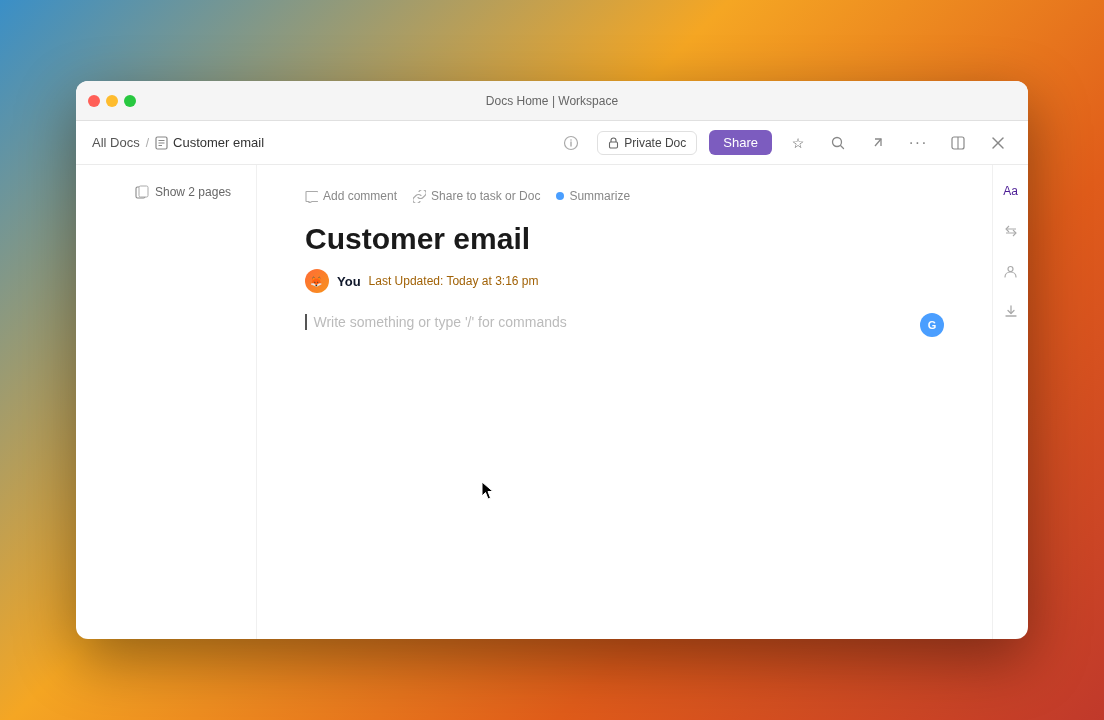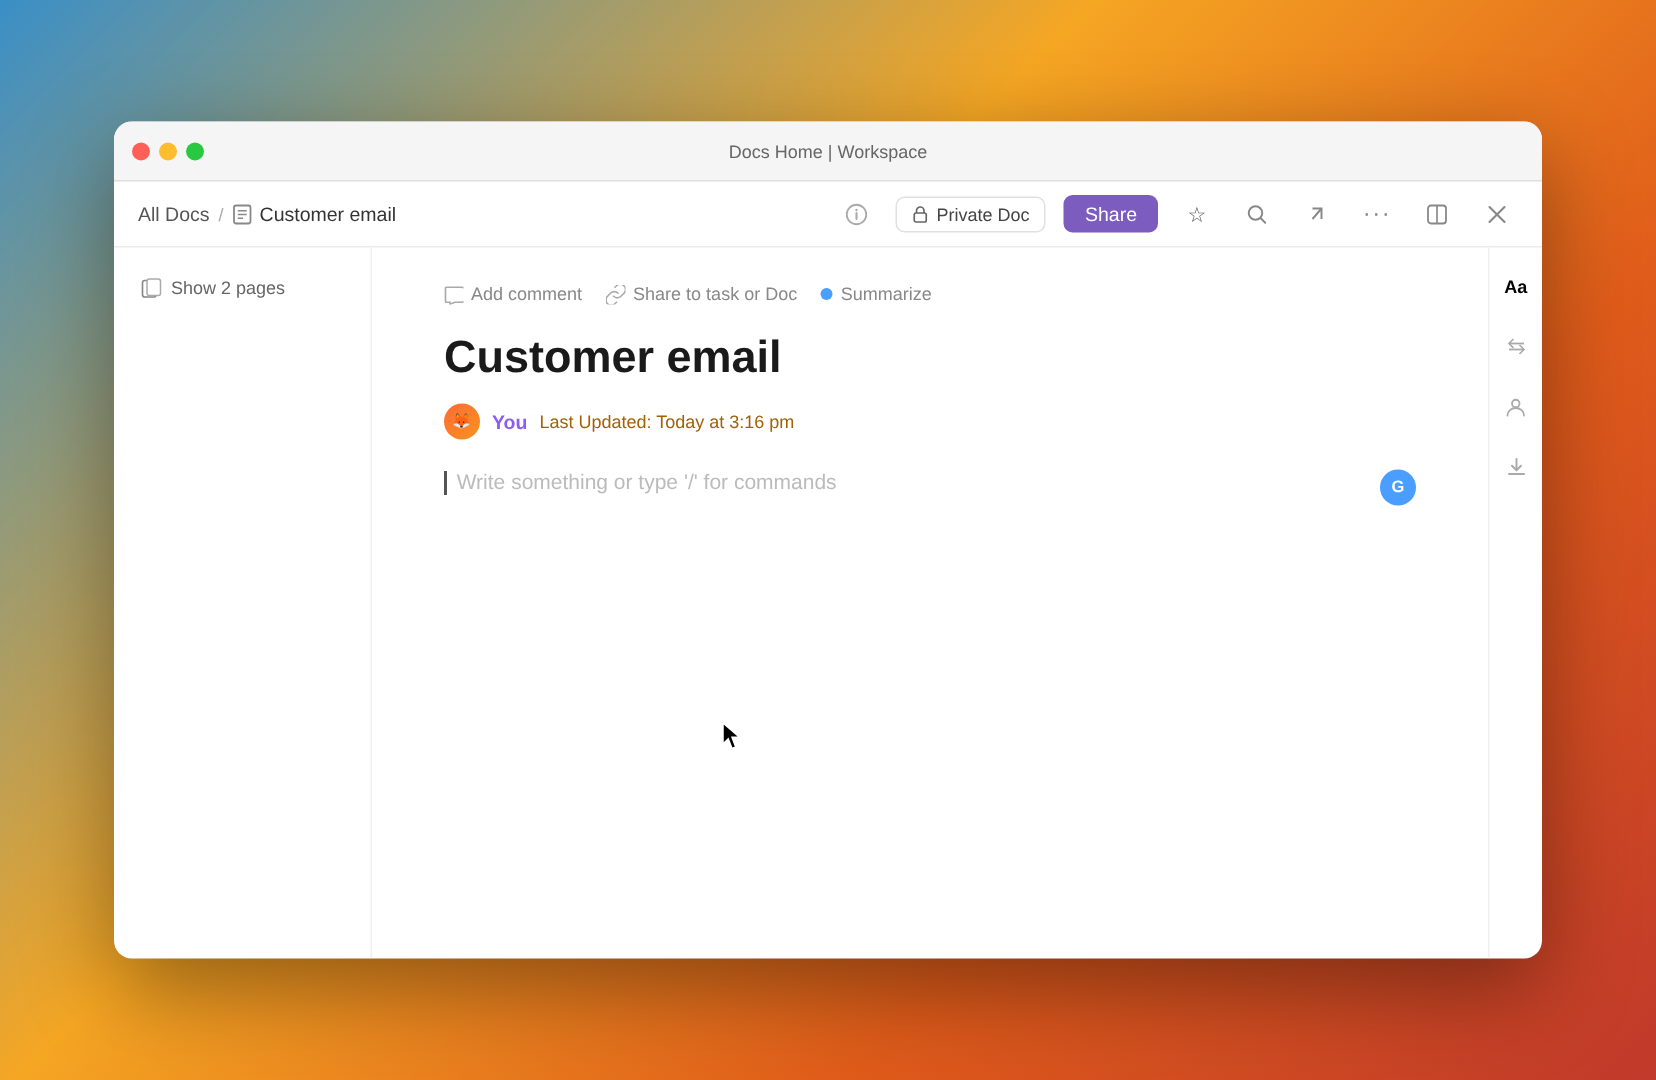--- a/index.html
+++ b/index.html
@@ -146,24 +146,25 @@
 
     
     .main {
       display: flex;
       flex: 1;
       overflow: hidden;
     }
 
     
     .sidebar {
-      width: 172px;
+      width: 140px;
       padding: 16px 12px;
       border-right: 1px solid #f0f0f0;
       flex-shrink: 0;
+      margin-left: 41px;
     }
 
     .show-pages-btn {
       display: flex;
       align-items: center;
       gap: 6px;
       font-size: 12px;
       color: #666;
       cursor: pointer;
       padding: 4px 6px;
@@ -227,21 +228,21 @@
       font-size: 10px;
       color: white;
       font-weight: bold;
       overflow: hidden;
       position: relative;
     }
 
     .meta-author {
       font-size: 13px;
       font-weight: 600;
-      color: #8b5cf6;
+      color: #0f172a;
     }
 
     .meta-updated {
       font-size: 12px;
       color: #a16207;
     }
 
     .editor-content {
       width: 100%;
       min-height: 200px;
@@ -460,21 +461,21 @@
 
         
         <div class="ai-bubble">
           <span>G</span>
         </div>
       </div>
     </div>
 
     <div class="right-sidebar">
       <button class="right-btn">
-        <span style="font-size:12px; font-weight:700; color:#000000;">Aa</span>
+        <span style="font-size:12px; font-weight:400; color:#4c1d95;">Aa</span>
       </button>
 
       <button class="right-btn">
         <svg width="14" height="14" viewBox="0 0 14 14" fill="none">
           <line x1="2" y1="5" x2="12" y2="5" stroke="#aaa" stroke-width="1.2"></line>
           <line x1="2" y1="9" x2="12" y2="9" stroke="#aaa" stroke-width="1.2"></line>
           <polyline points="5,2 2,5 5,8" stroke="#aaa" stroke-width="1.1" fill="none"></polyline>
           <polyline points="9,6 12,9 9,12" stroke="#aaa" stroke-width="1.1" fill="none"></polyline>
         </svg>
       </button>

